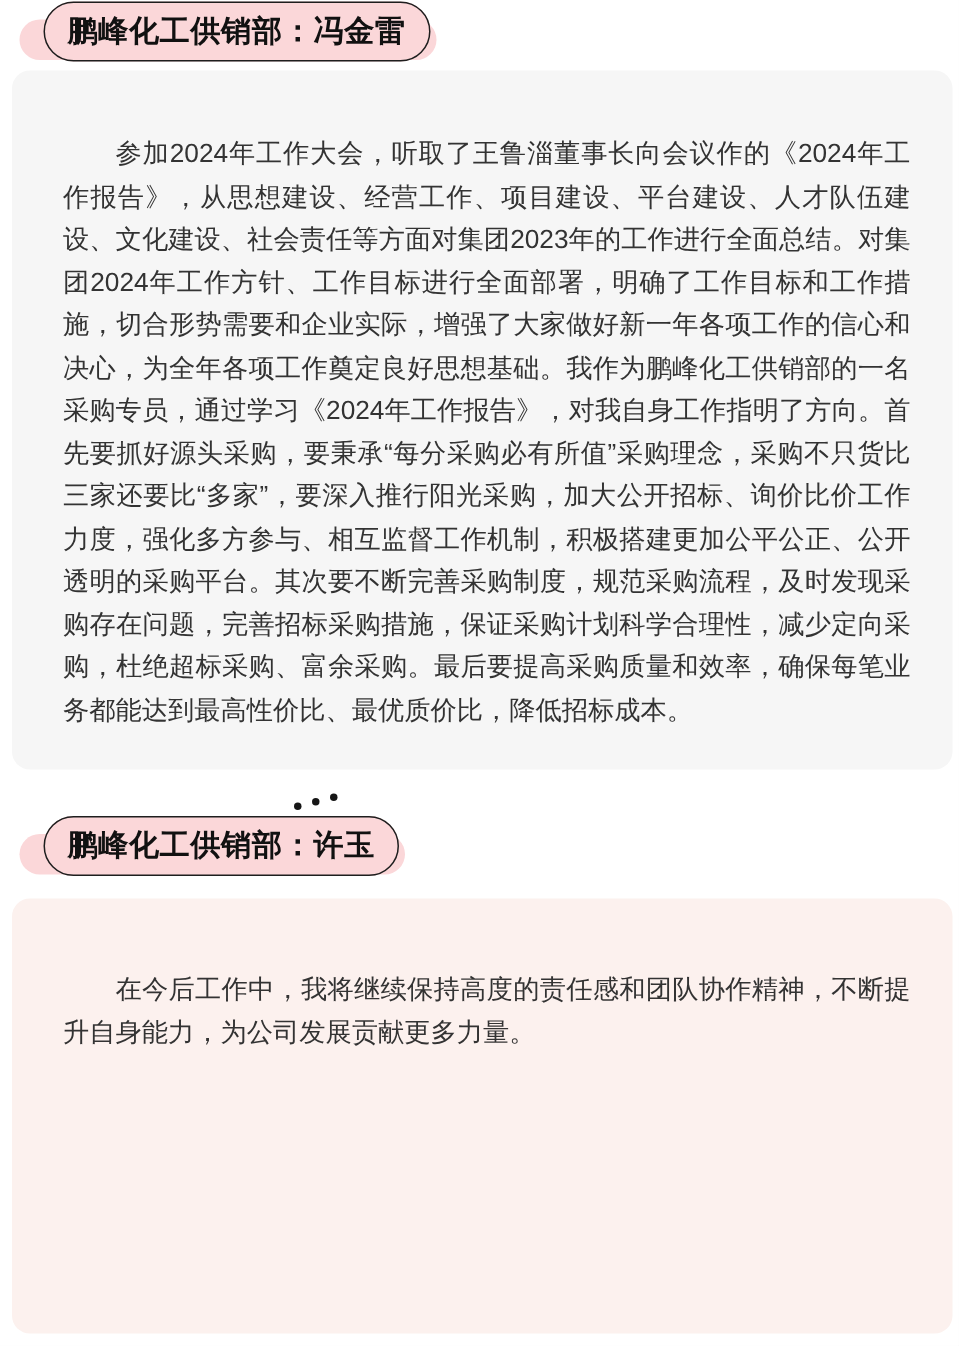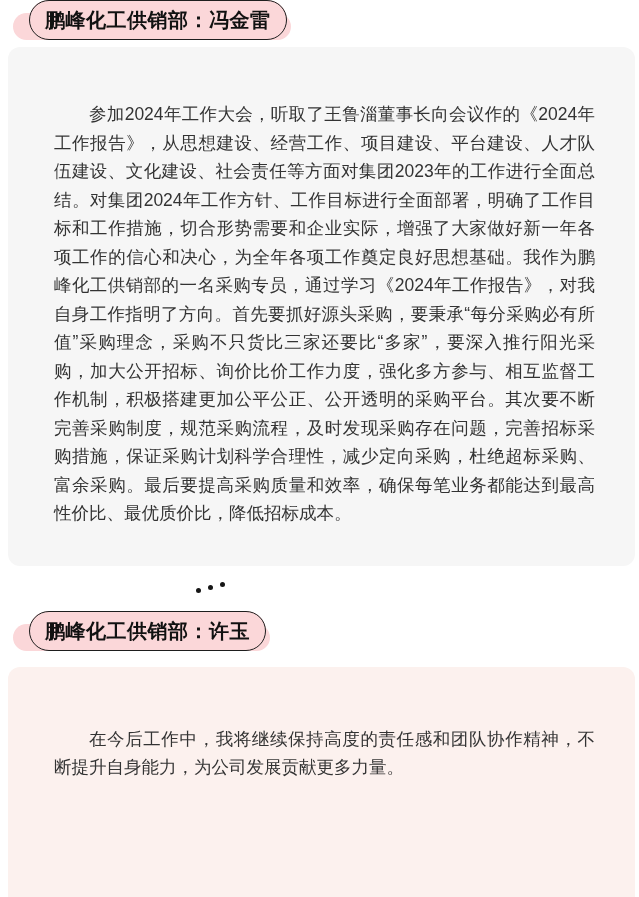--- a/index.html
+++ b/index.html
@@ -43,35 +43,35 @@
     border: 1.5px solid #1e1e1e;
     border-radius: 24px;
     padding: 8px 15px;
     font-size: 20px;
     font-weight: bold;
     color: #111111;
     letter-spacing: 0.5px;
     white-space: nowrap;
   }
   .badge-1 { margin-top: 7px; }
-  .badge-2 { margin-top: 20px; }
+  .badge-2 { margin-top: 5px; }
 
   
   .card {
     margin: 13px 4px 0 8px;
     width: 627px;
     box-sizing: border-box;
     border-radius: 12px;
     color: #333333;
     font-size: 17.5px;
     line-height: 28.5px;
     text-align: justify;
   }
   .card p {
-    margin: 16px;
+    margin: 4px;
     text-indent: 2em;
   }
   .card-1 {
     background: #f6f6f6;
     padding: 37px 24px 22px 30px;
   }
   .card-2 {
     background: #fcf1ee;
     padding: 42px 24px 40px 30px;
     margin-top: 22px;

